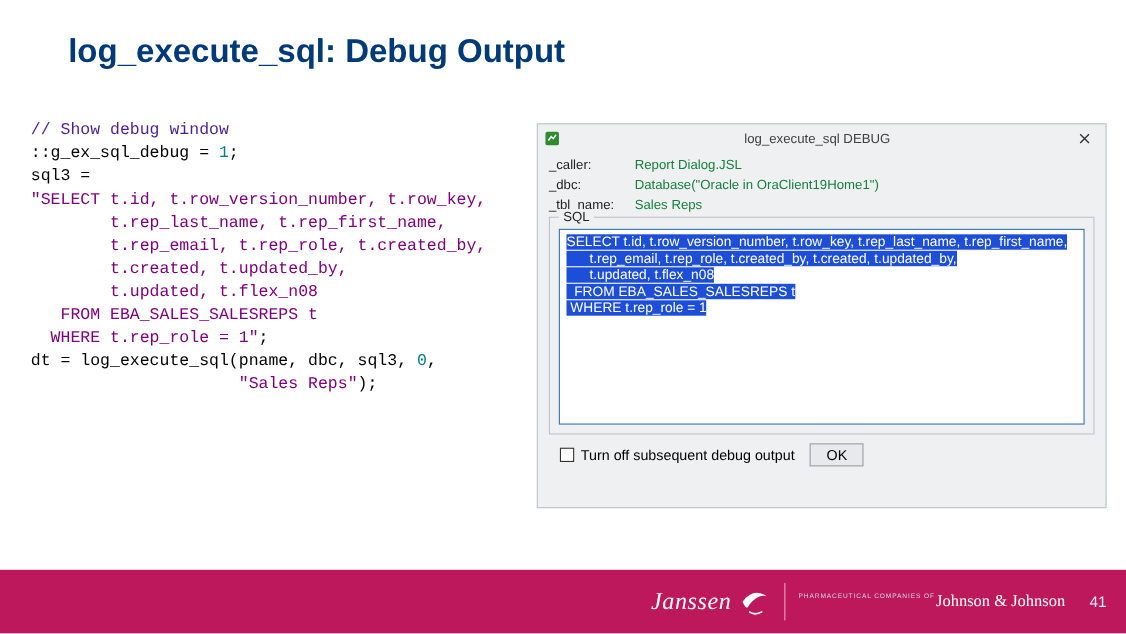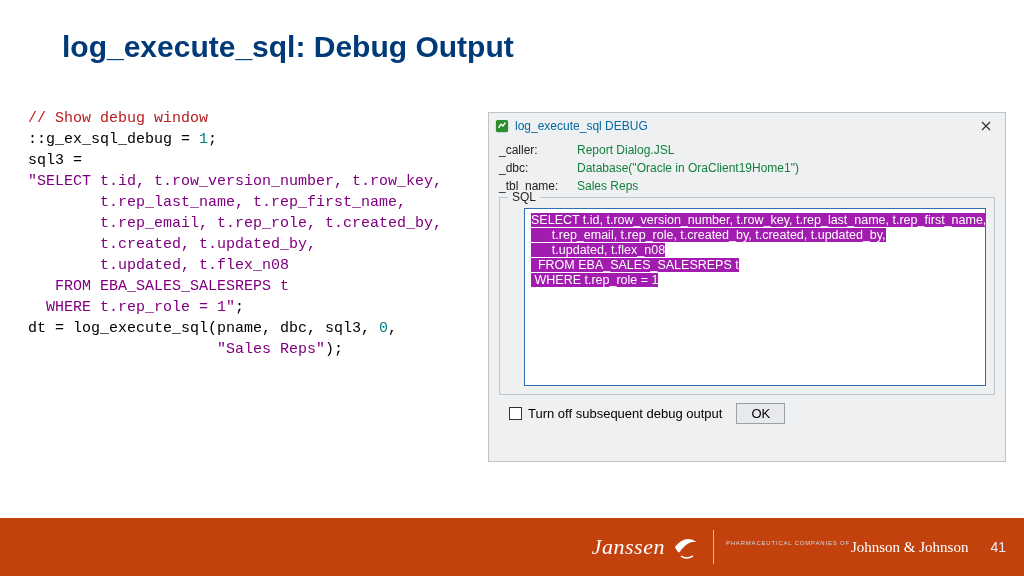--- a/index.html
+++ b/index.html
@@ -1,45 +1,45 @@
 <!DOCTYPE html>
 <html><head>
 <meta charset="utf-8">
 <style>
   * { margin: 0; padding: 0; box-sizing: border-box; }
   html, body { width: 1024px; height: 576px; font-family: Verdana, Geneva, sans-serif; background: #fff; overflow: hidden; }
   .slide { position: relative; width: 1024px; height: 576px; }
   .title { position: absolute; left: 62px; top: 30px; font-size: 30px; font-weight: 700; color: #003a78; }
   .code { position: absolute; left: 28px; top: 108px; font-family: Consolas, "Courier New", monospace; font-size: 15px; line-height: 21px; color: #000; white-space: pre; }
-  .code .c-comment { color: #b91c1c; }
+  .code .c-comment { color: #4c1d95; }
   .code .c-num { color: #008080; }
   .code .c-str { color: #800080; }
 
   .dialog { position: absolute; left: 488px; top: 112px; width: 518px; height: 350px; background: #eef0f2; border: 1px solid #bfc4c9; font-family: "Segoe UI", Tahoma, sans-serif; font-size: 12px; color: #000; }
   .titlebar { display: flex; align-items: center; height: 26px; padding: 0 4px 0 6px; }
   .title-icon { width: 14px; height: 14px; margin-right: 6px; }
-  .titlebar .t-text { flex: 1; font-size: 12px; color: #0369a1; }
+  .titlebar .t-text { flex: 1; font-size: 12px; color: #404040; text-align: center; }
   .close-btn { width: 30px; height: 22px; display: flex; align-items: center; justify-content: center; color: #333; font-size: 14px; cursor: pointer; }
 
   .client { padding: 4px 10px 6px 10px; }
   .kv { display: flex; margin-bottom: 4px; }
   .kv .k { width: 78px; color: #222; }
   .kv .v { color: #15803d; }
 
-  .fieldset { margin-top: 4px; border: 1px solid #bfc4c9; padding: 10px 8px 8px 24px; position: relative; }
+  .fieldset { margin-top: 4px; border: 1px solid #bfc4c9; padding: 10px 8px 8px 8px; position: relative; }
   .fieldset .legend { position: absolute; top: -8px; left: 8px; background: #eef0f2; padding: 0 4px; font-size: 12px; color: #222; }
   .sqlbox { border: 1px solid #2f6fb0; background: #fff; height: 178px; padding: 4px 6px; overflow: auto; white-space: pre; font-family: "Segoe UI", Tahoma, sans-serif; font-size: 12.5px; line-height: 15px; }
-  .sqlbox .sel { background: #a21caf; color: #fff; }
+  .sqlbox .sel { background: #1d4ed8; color: #fff; }
 
   .dlg-footer { display: flex; align-items: center; gap: 8px; padding: 8px 10px 0 10px; }
   .chk { display: flex; align-items: center; gap: 6px; font-size: 13px; }
   .chk .box { width: 13px; height: 13px; border: 1px solid #333; background: #fff; display: inline-block; }
   .okbtn { margin-left: 6px; background: #e7e9ec; border: 1px solid #9aa0a6; padding: 2px 14px; font-size: 13px; cursor: pointer; }
 
-  .footerbar { position: absolute; left: 0; bottom: 0; width: 100%; height: 58px; background: #c2410c; color: #fff; display: flex; align-items: center; justify-content: flex-end; padding: 0 18px; gap: 12px; }
+  .footerbar { position: absolute; left: 0; bottom: 0; width: 100%; height: 58px; background: #be185d; color: #fff; display: flex; align-items: center; justify-content: flex-end; padding: 0 18px; gap: 12px; }
   .brand-janssen { display: flex; align-items: center; gap: 6px; font-style: italic; font-weight: 400; font-size: 22px; font-family: Georgia, "Times New Roman", serif; letter-spacing: 0.5px; }
   .brand-janssen svg { display: block; }
   .brand-divider { width: 1px; height: 34px; background: rgba(255,255,255,0.6); }
   .brand-jnj { display: flex; flex-direction: row; align-items: flex-start; gap: 1px; }
   .brand-jnj .small1 { font-size: 6px; letter-spacing: 0.8px; color: #cfd8e6; }
   .brand-jnj .script { font-family: "Brush Script MT", "Segoe Script", cursive; font-size: 15px; line-height: 14px; }
   .pagenum { margin-left: 10px; font-size: 14px; color: #e6eefb; }
 </style>
 </head>
 <body>

